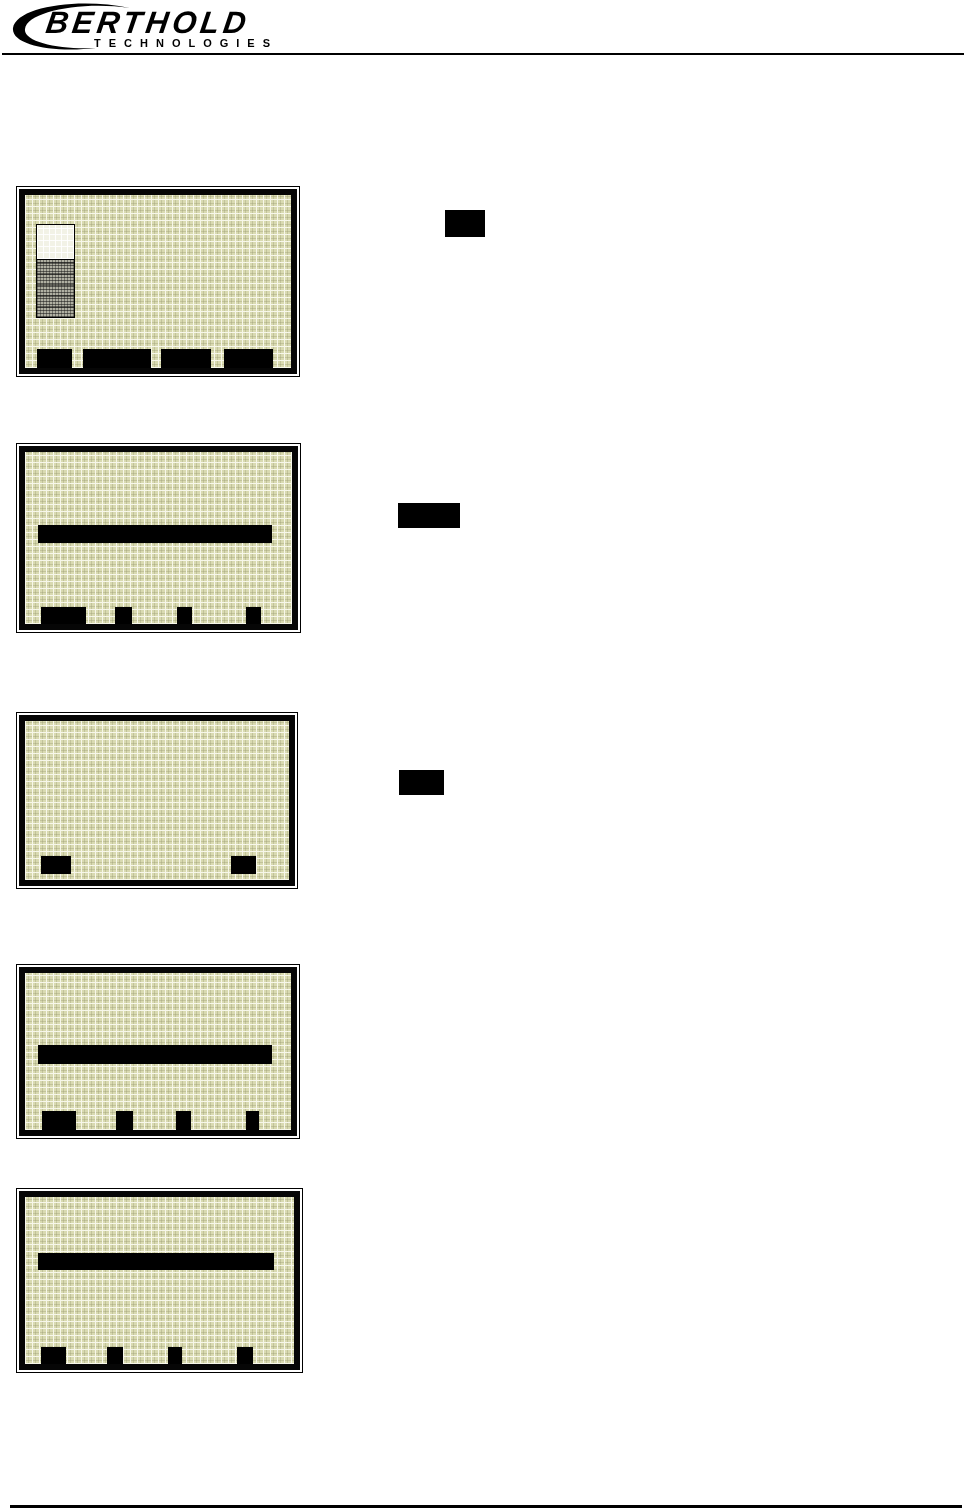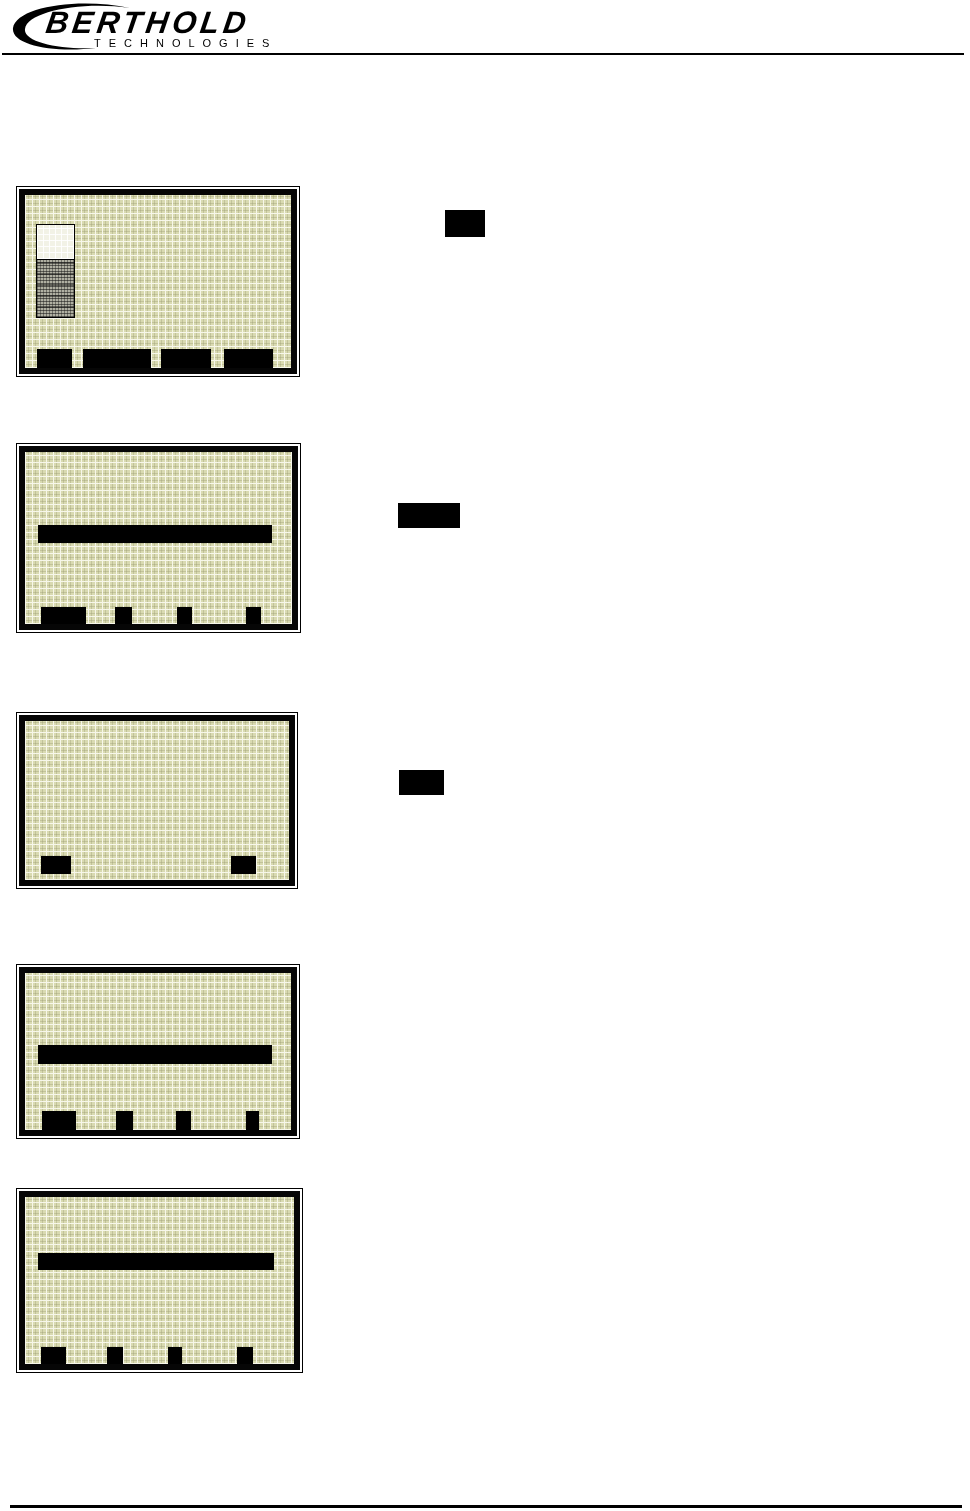--- a/index.html
+++ b/index.html
@@ -21,21 +21,21 @@
   .swoosh{position:absolute;left:0;top:0;width:150px;height:50px;}
   .brand{
     position:absolute;left:36px;top:5px;
     font-weight:bold;font-style:italic;
     font-size:31px;letter-spacing:4px;line-height:1;
     transform:skewX(-8deg);transform-origin:left bottom;
     color:var(--ink,#000);white-space:nowrap;
   }
   .brand-sub{
     position:absolute;left:86px;top:36px;
-    font-weight:normal;font-size:11px;letter-spacing:8px;line-height:1;
+    font-weight:bold;font-size:11px;letter-spacing:8px;line-height:1;
     color:var(--ink,#000);white-space:nowrap;
   }
 
   
   .screen{
     position:absolute;box-sizing:border-box;margin:0;
     border:1.5px solid var(--ink,#000);
     background:var(--page-background,#fff);
     padding:2px;
   }

